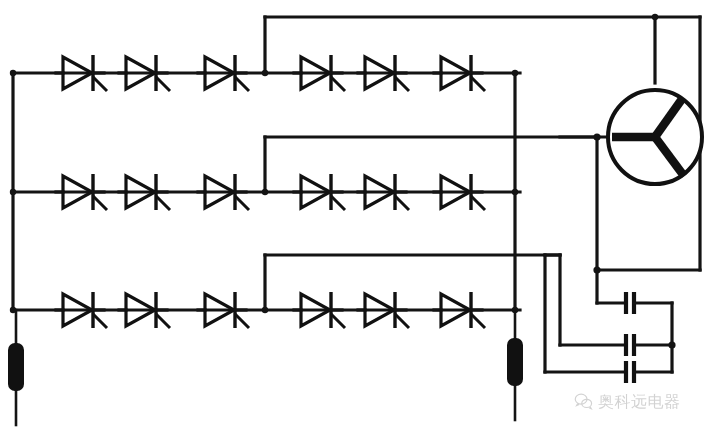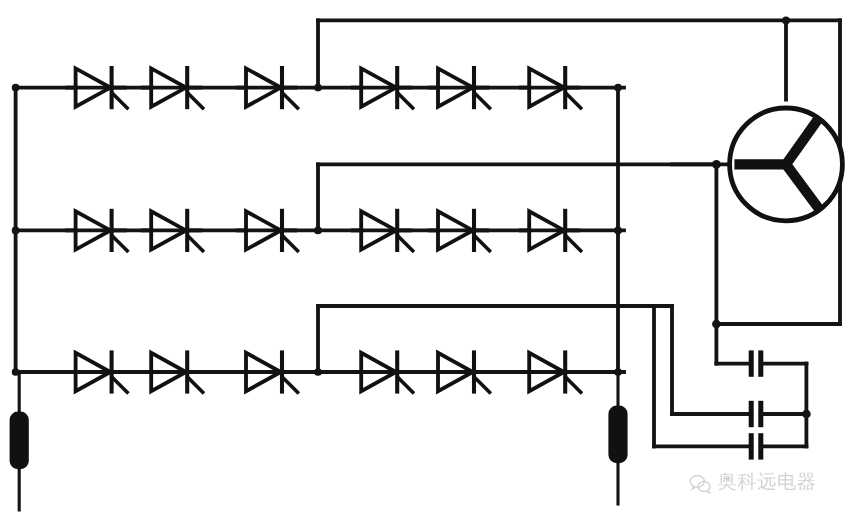--- a/index.html
+++ b/index.html
@@ -79,21 +79,21 @@
   }
   .node-dot {
     fill: #141414;
     stroke: none;
   }
   #watermark {
     position: absolute;
     left: 574px;
     top: 392px;
     display: flex;
-    align-items: flex-end;
+    align-items: flex-start;
     gap: 5px;
     opacity: 0.30;
     user-select: none;
   }
   #watermark .wm-text {
     font-family: "DejaVu Sans", sans-serif;
     font-size: 16px;
     color: #6d6d6d;
     letter-spacing: 0.5px;
     white-space: nowrap;

